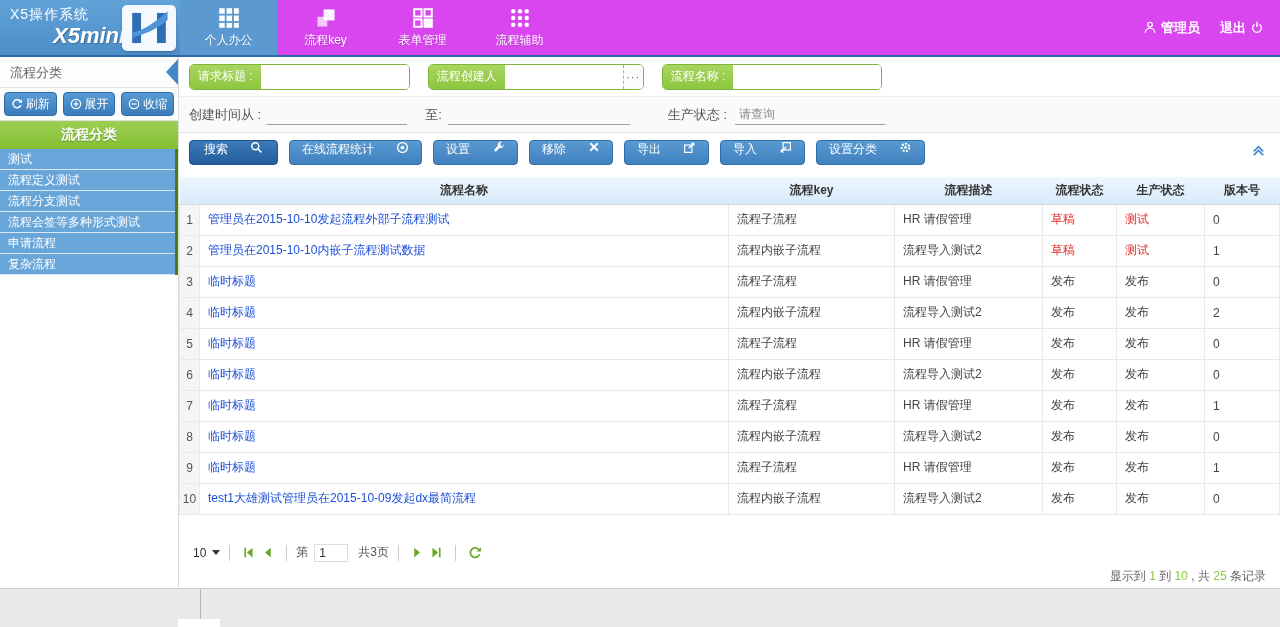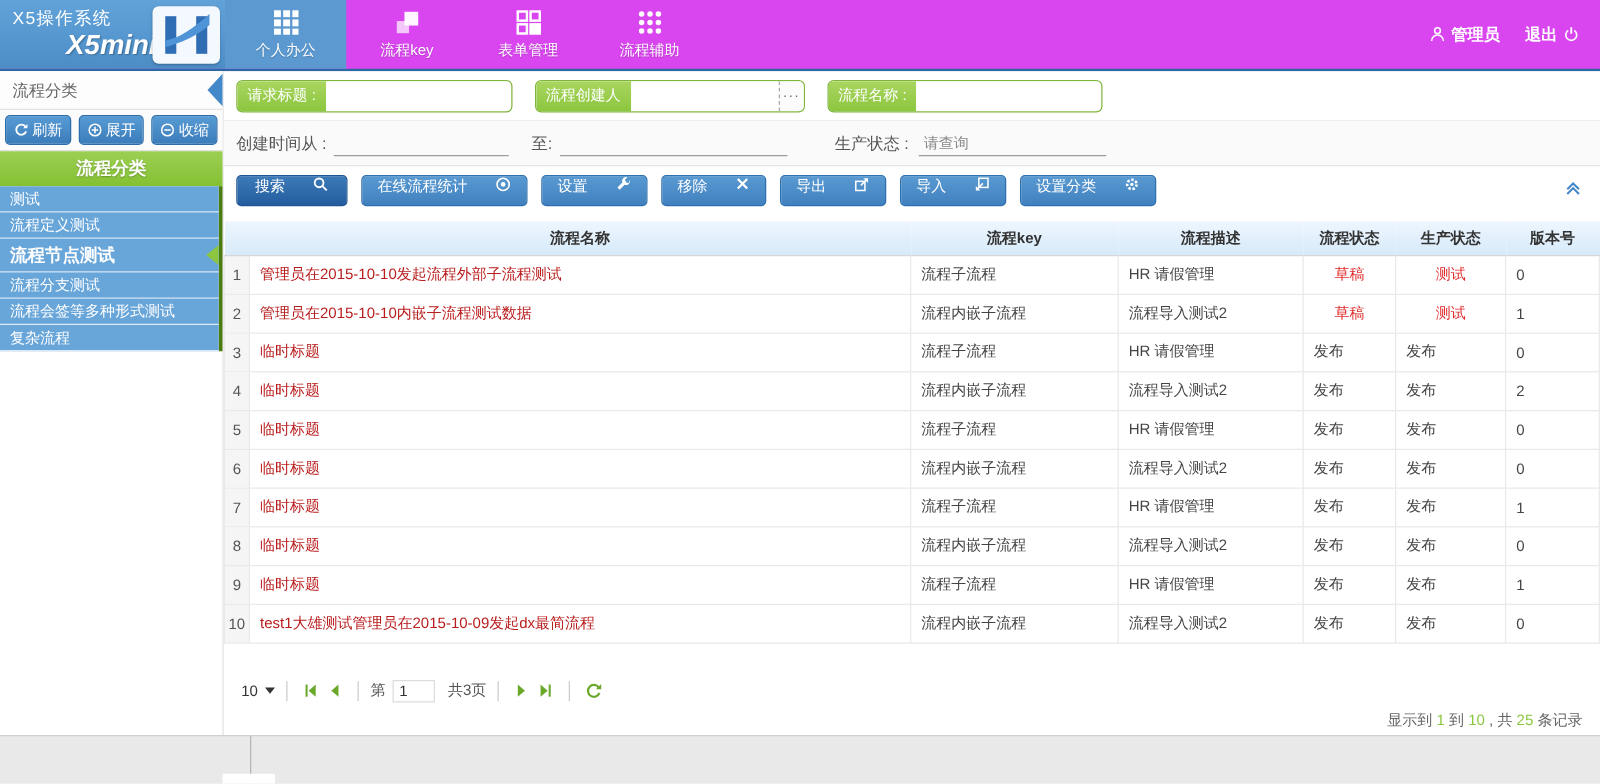--- a/index.html
+++ b/index.html
@@ -57,22 +57,22 @@
 
   
   table.grid { border-collapse:collapse; table-layout:fixed; width:1100px; margin-top:6px; font-size:12px; }
   table.grid col.c-num{width:20px}  table.grid col.c-name{width:529px}
   table.grid col.c-key{width:166px} table.grid col.c-desc{width:148px}
   table.grid col.c-state{width:74px} table.grid col.c-prod{width:88px}
   table.grid col.c-ver{width:75px}
   table.grid th { height:27px; background:linear-gradient(#eef6fe,#d7eafa); color:#333; font-weight:bold; text-align:center; border-bottom:1px solid #d7d7d7; }
   table.grid td { height:31px; border:1px solid #e9e9e9; color:#444; padding:0 8px; overflow:hidden; white-space:nowrap; }
   table.grid td.num { background:#f5f5f5; text-align:center; color:#555; padding:0; }
-  table.grid td .lnk { color:#b91c1c; cursor:pointer; }
-  .red { color:#e02b2b !important;text-align:center; }
+  table.grid td .lnk { color:#1d4ed8; cursor:pointer; }
+  .red { color:#e02b2b !important; }
 
   
   .pager { margin-top:24px; height:28px; display:flex; align-items:center; padding:0 14px; color:#555; }
   .pdiv { width:1px; height:16px; background:#ccc; margin:0 9px; }
   .psel { display:flex; align-items:center; gap:6px; cursor:pointer; color:#333; }
   .caret-down { width:0; height:0; border-left:4px solid transparent; border-right:4px solid transparent; border-top:5px solid #333; }
   .picon { cursor:pointer; display:flex; align-items:center; margin:0 3px; }
   .page-input { width:34px; height:18px; border:1px solid #ddd; text-align:left; padding:0 4px; font-size:12px; margin:0 10px 0 6px; font-family:inherit; color:#333; }
   .summary { margin-left:auto; color:#666;margin-top:48px; }
   .gn { color:#8cc63f; }
@@ -199,23 +199,23 @@
             </svg>
           <span>收缩</span>
         </div>
       </div>
       <div class="green-bar">
         <span>流程分类</span>
       </div>
       <div class="side-list">
         <div class="side-item"><span>测试</span></div>
         <div class="side-item"><span>流程定义测试</span></div>
-        <div class="side-item selected"><span>流程节点测试</span><span class="sel-arrow"></span></div>
         <div class="side-item"><span>流程分支测试</span></div>
         <div class="side-item"><span>流程会签等多种形式测试</span></div>
+        <div class="side-item"><span>申请流程</span></div>
         <div class="side-item"><span>复杂流程</span></div>
       </div>
     </div>
 
     <div class="main">
 
       <div class="search-row1">
         <div class="fgroup">
           <span class="flabel">请求标题 :</span>
           <input type="text" style="">

